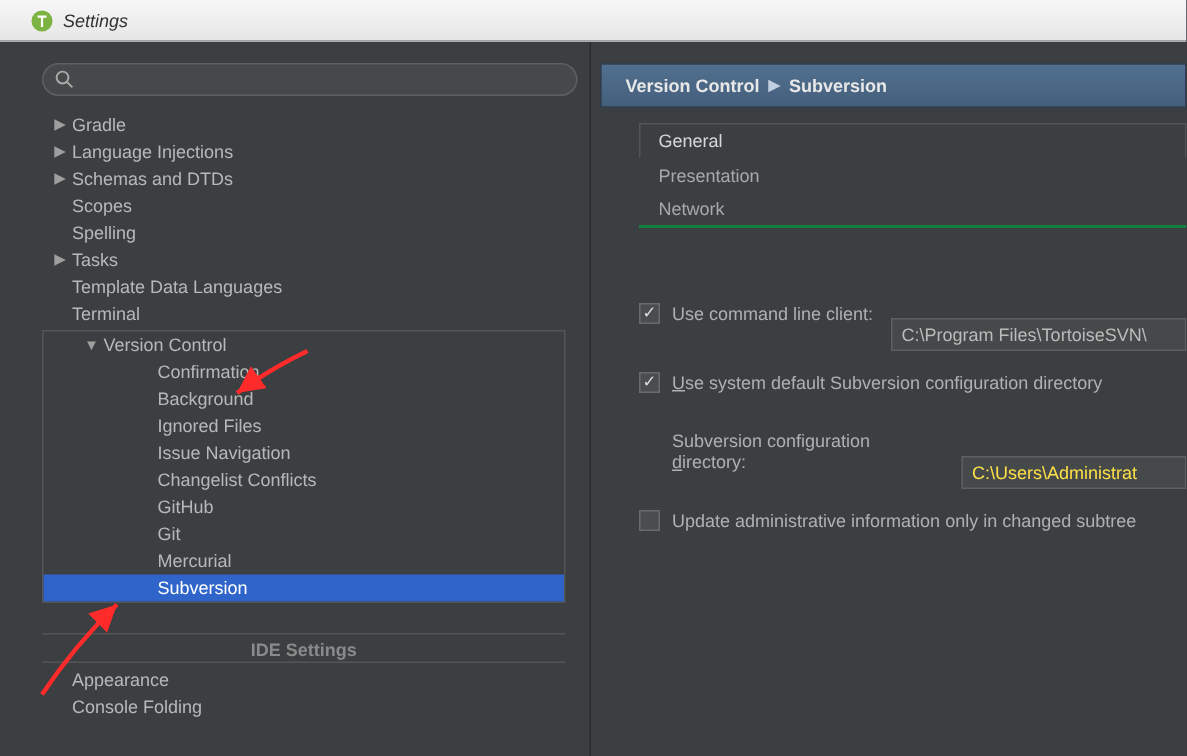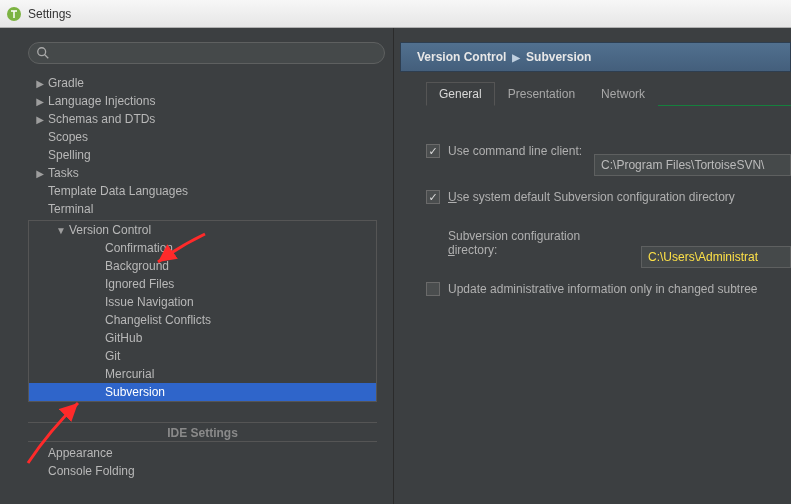--- a/index.html
+++ b/index.html
@@ -12,22 +12,23 @@
     height: 504px;
     overflow: hidden;
     position: relative;
   }
   .titlebar {
     height: 28px;
     background: linear-gradient(#f7f7f7,#e6e6e6);
     border-bottom: 1px solid #b0b0b0;
     display: flex;
     align-items: center;
-    padding: 0 6px;
+    padding: 0 20px;
     color: #333;
+    font-style: italic;
   }
   .titlebar .app-icon {
     width: 16px; height:16px; margin-right:6px;
     display:inline-flex;align-items:center;justify-content:center;
   }
   .window {
     display:flex;
     height: calc(100% - 28px);
     background:#3c3f41;
   }
@@ -104,22 +105,23 @@
     color:#e8e8e8;
     font-weight:bold;
     display:flex;align-items:center;
     padding:0 16px;
     margin:14px 0 10px 6px;
     border:1px solid #2e3e50;
   }
   .breadcrumb .sep { margin:0 6px; color:#c0d0e0; font-size:10px; }
   .tabs {
     display:flex;
-    margin:0 0 4px 32px;
-    border-bottom:1px solid #15803d;
+    margin:0 0 16px 32px;
+    border-bottom:3px solid #15803d;
+    flex-direction:column;
   }
   .tab {
     padding:4px 12px;
     color:#a8a8a8;
     border:1px solid transparent;
     border-bottom:none;
     cursor:default;
     margin-bottom:-1px;
     background:#3c3f41;
   }

